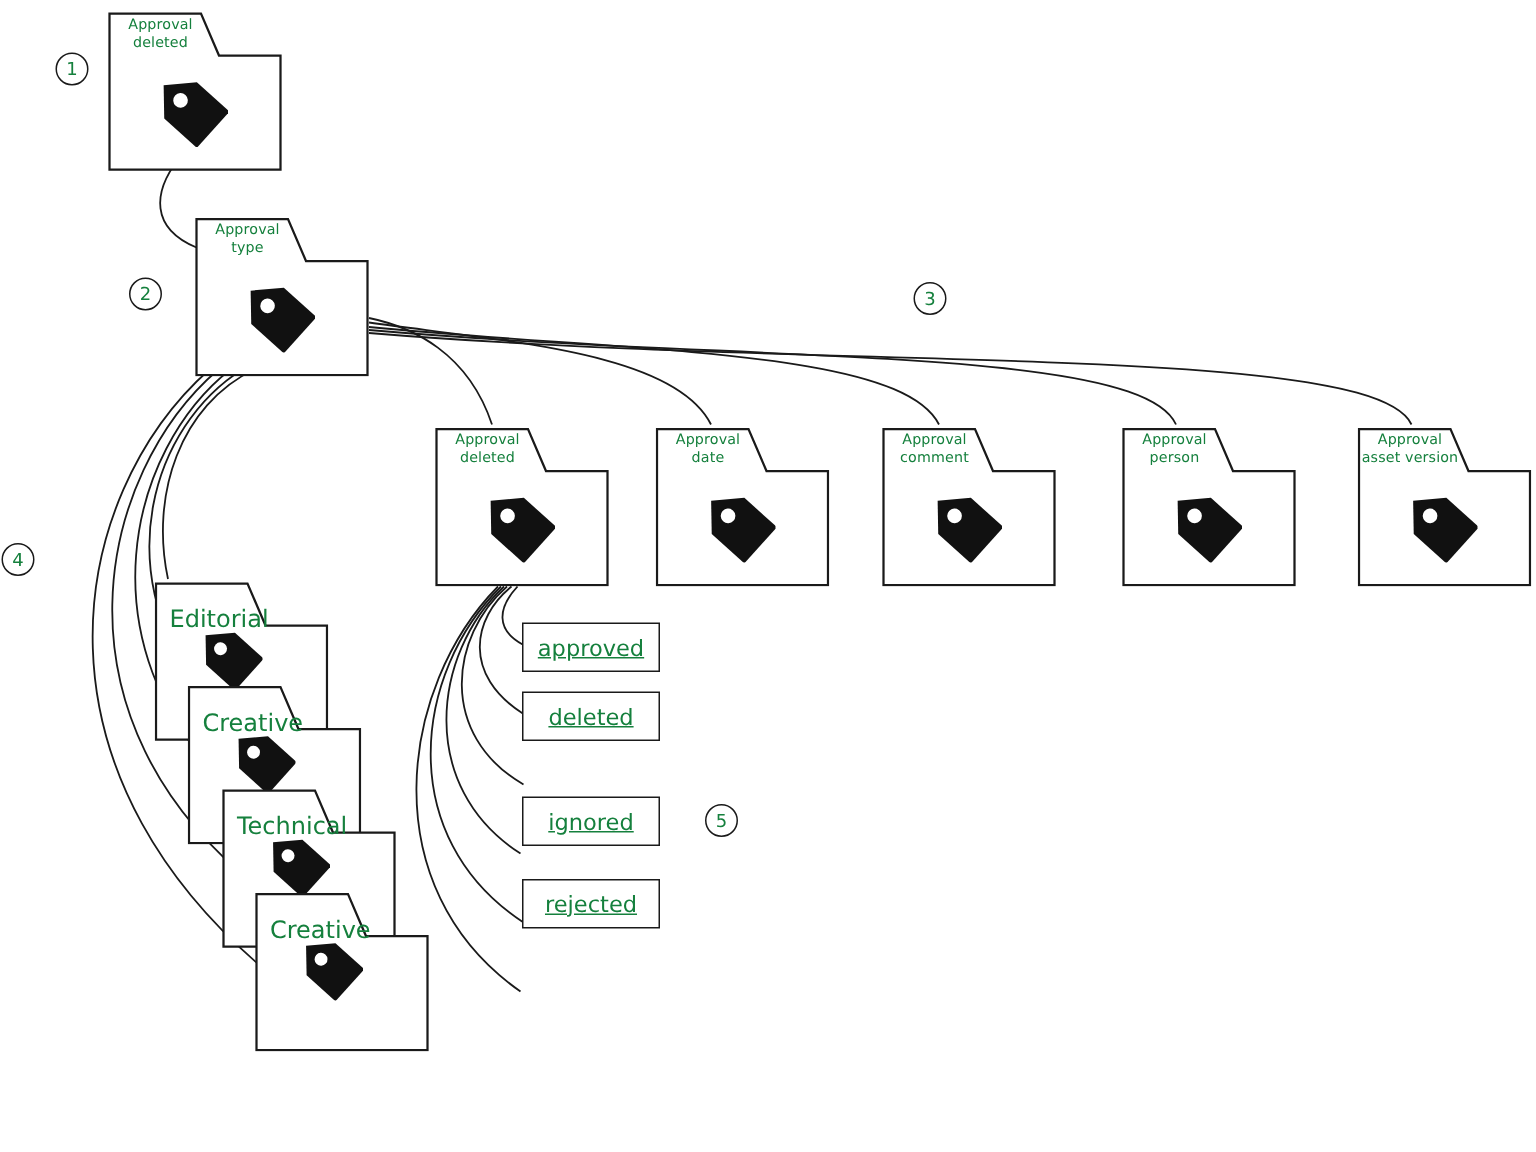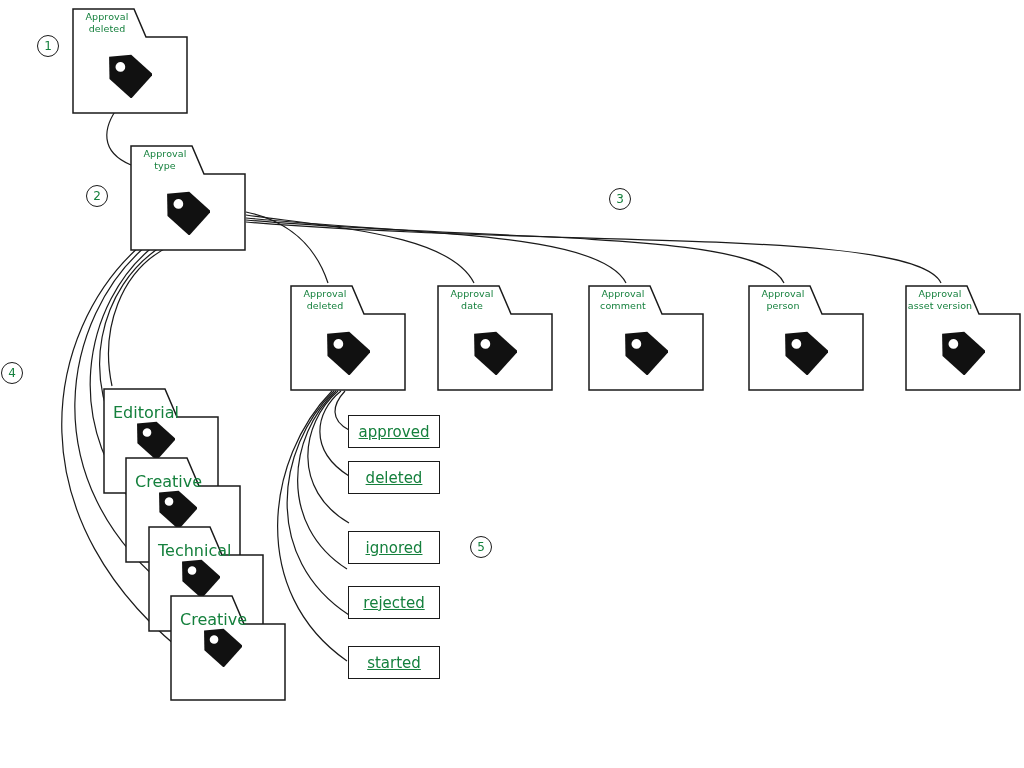--- a/index.html
+++ b/index.html
@@ -231,21 +231,20 @@
           <circle cx="17" cy="24" r="4.5" fill="#ffffff"></circle>
         </g>
     </svg>
   </div>
 
 
   <div class="value-box" style="top:415px;">approved</div>
   <div class="value-box" style="top:461px;">deleted</div>
   <div class="value-box" style="top:508px;margin-top:23px;">ignored</div>
   <div class="value-box" style="top:586px;">rejected</div>
-  <div class="value-box" style="top:646px;">started</div>
 
   <div class="marker" style="left:37px;top:35px;">1</div>
   <div class="marker" style="left:86px;top:185px;">2</div>
   <div class="marker" style="left:609px;top:188px;">3</div>
   <div class="marker" style="left:1px;top:362px;">4</div>
   <div class="marker" style="left:470px;top:536px;">5</div>
 
 </div>
 
 </body></html>

